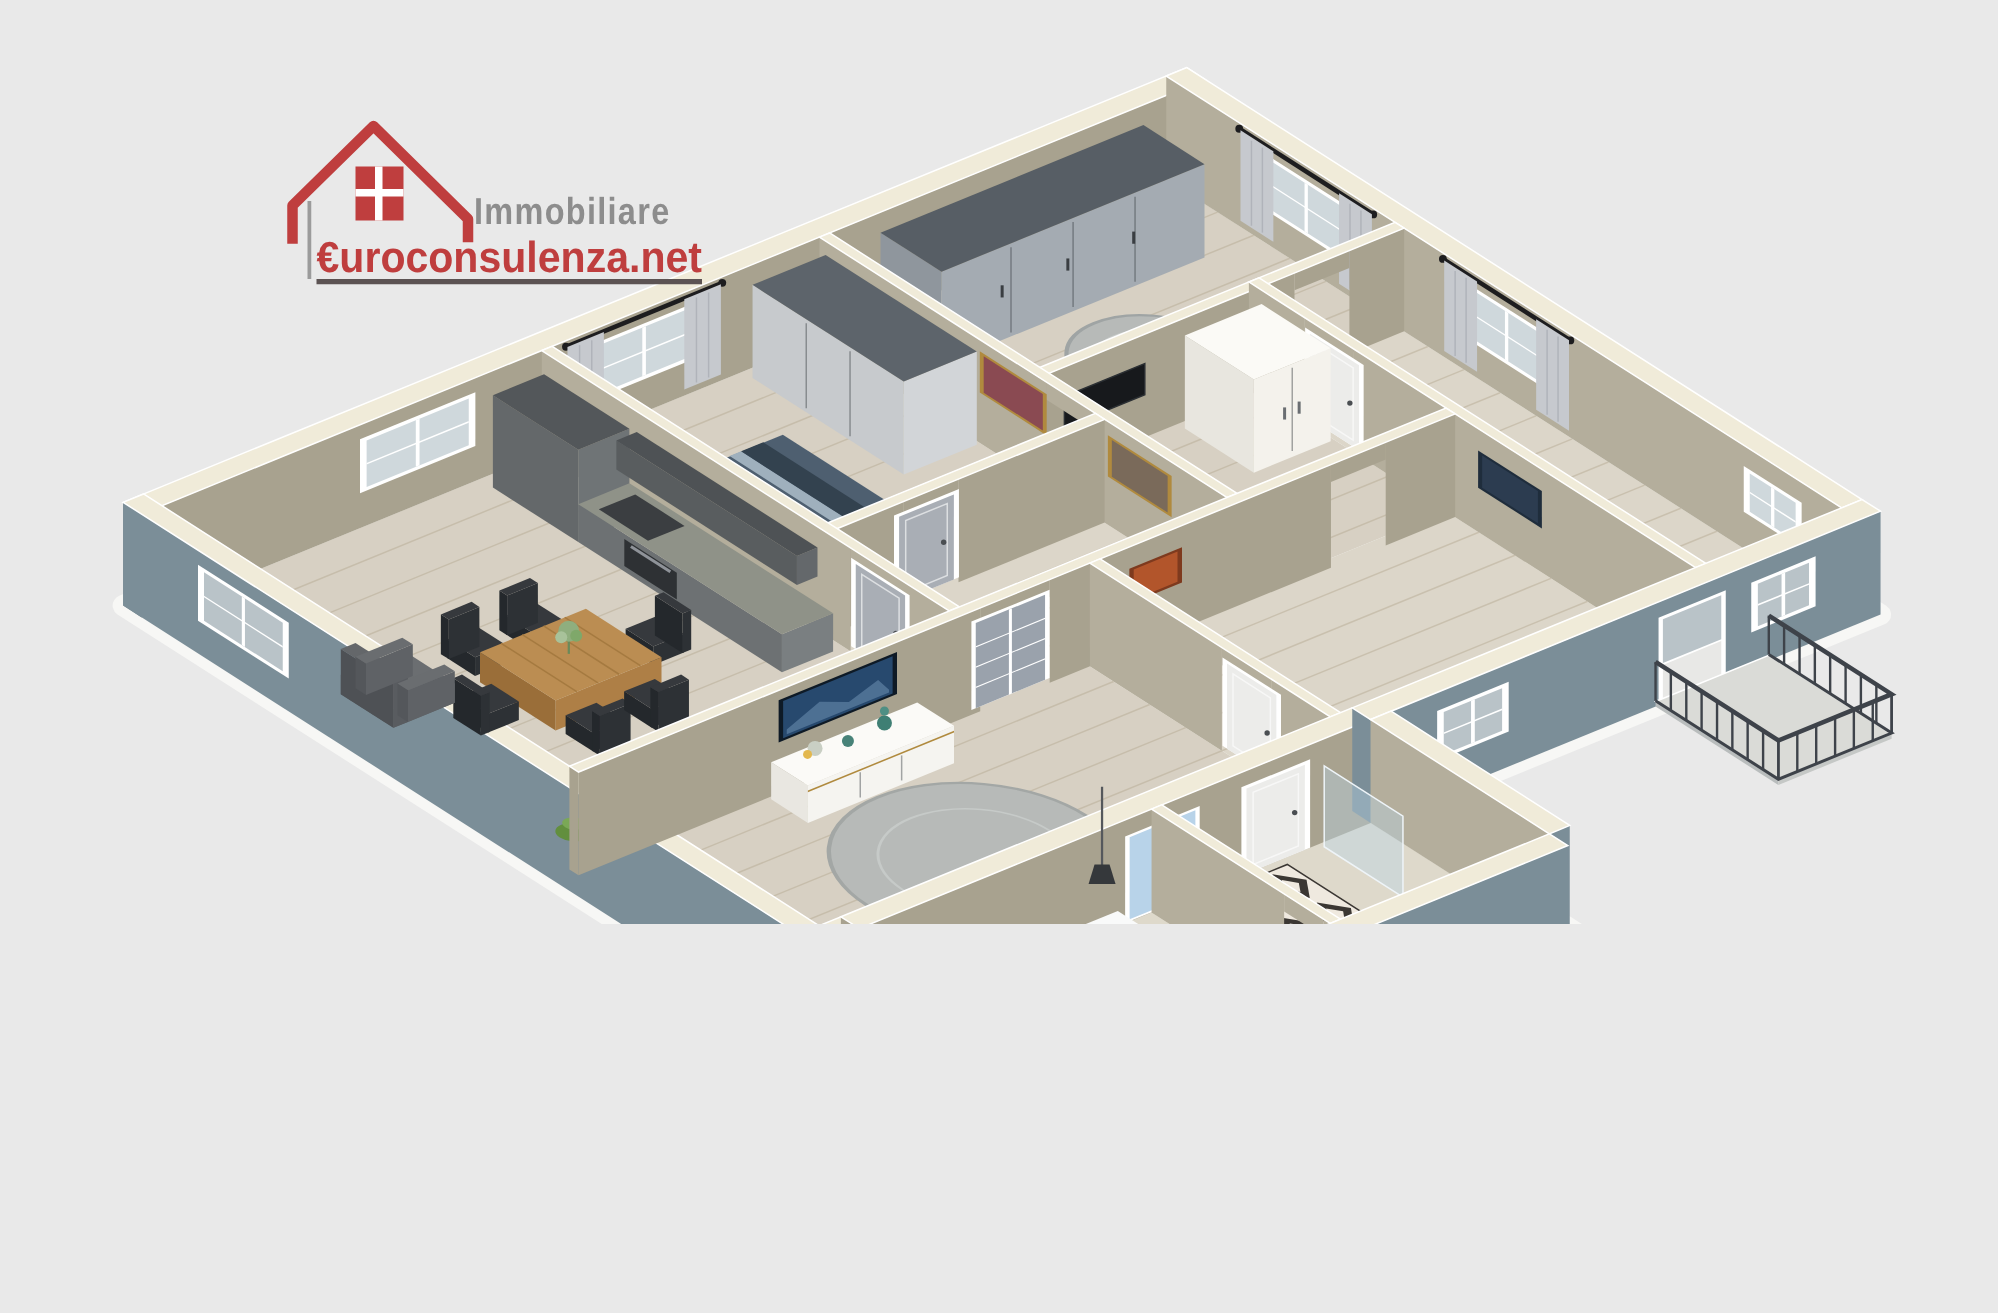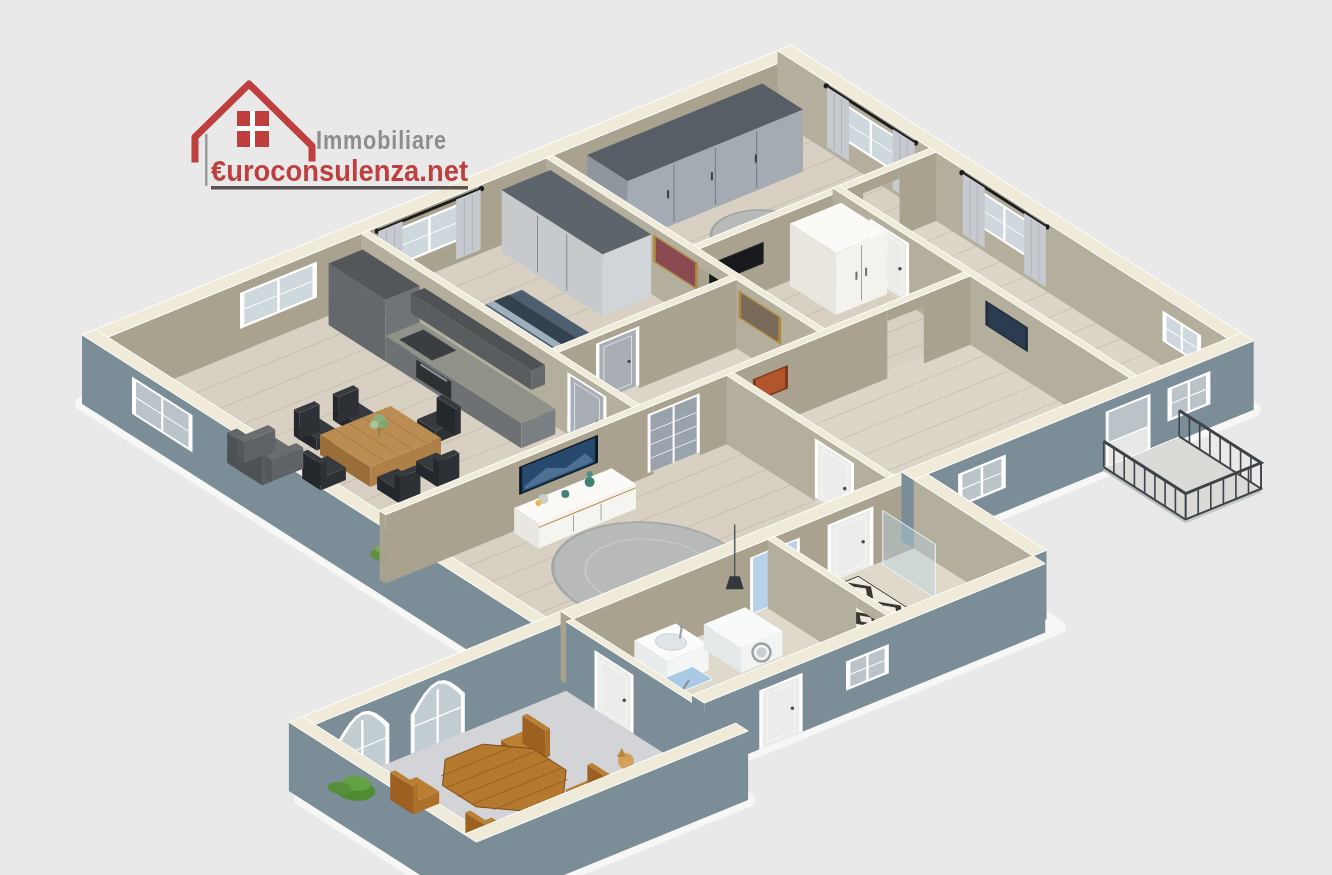--- a/index.html
+++ b/index.html
@@ -1,16 +1,16 @@
 <!DOCTYPE html>
 <html style="--logo-red: #bf3e3e; --logo-gray: #8d8d8d; --logo-underline: #5c5353;"><head>
 <meta charset="utf-8">
 <style>
   html,body{margin:0;padding:0;background:#e9e9e9;}
-  .stage{position:relative;width:1332px;height:875px;overflow:hidden;font-family:"Liberation Sans",sans-serif;}
+  .stage{position:relative;width:1332px;height:616px;overflow:hidden;font-family:"Liberation Sans",sans-serif;}
   svg{display:block;}
   .logo-roof{stroke:var(--logo-red);fill:none;}
   .logo-window{fill:var(--logo-red);}
   .logo-text1{fill:var(--logo-gray);font-family:"Liberation Sans",sans-serif;}
   .logo-text2{fill:var(--logo-red);font-family:"Liberation Sans",sans-serif;}
   .logo-underline{fill:var(--logo-underline);}
   .logo-vline{fill:#9b9b9b;}
 </style>
 </head>
 <body>

